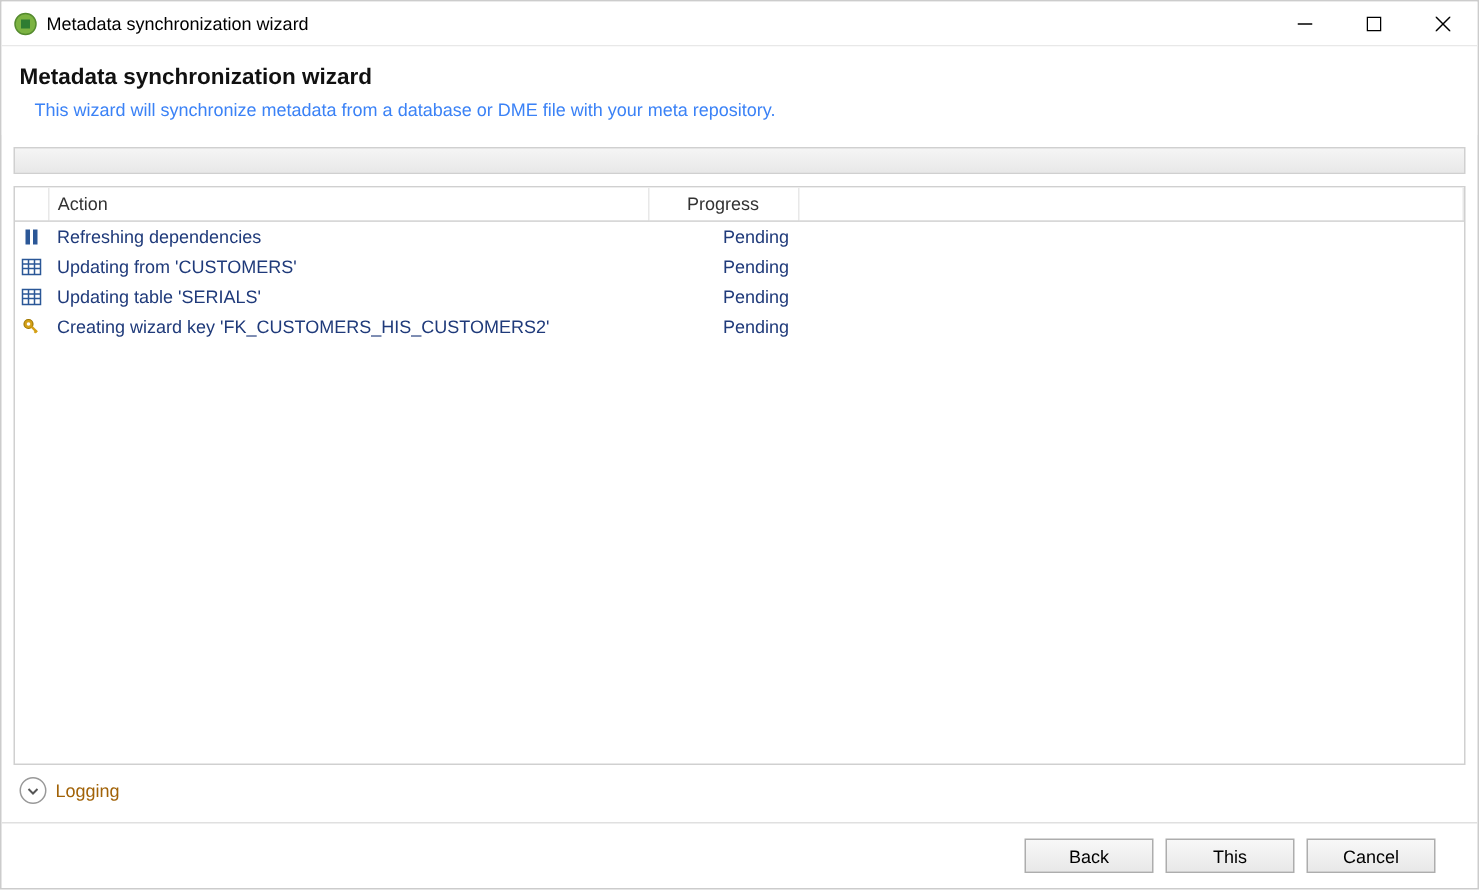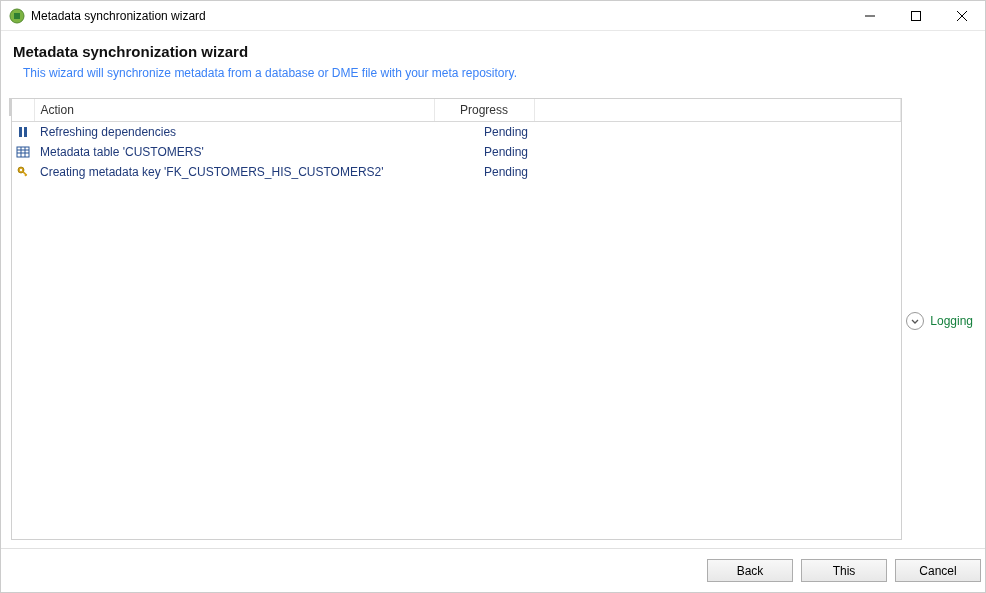--- a/index.html
+++ b/index.html
@@ -67,20 +67,21 @@
       font-size: 12px;
       color: #3b82f6;
       padding-left: 10px;
     }
     
     
     .content-area {
       flex: 1;
       padding: 8px;
       display: flex;
+      flex-direction: column;
       min-height: 0;
     }
     
     
     .progress-bar-placeholder {
       height: 18px;
       background: linear-gradient(to bottom, #f5f5f5, #e8e8e8);
       border: 1px solid #d0d0d0;
       margin-bottom: 8px;
     }
@@ -138,27 +139,27 @@
       border: 1px solid #999;
       border-radius: 50%;
       display: flex;
       align-items: center;
       justify-content: center;
       margin-right: 6px;
       cursor: pointer;
     }
     .logging-label {
       font-size: 12px;
-      color: #15803d;
+      color: #a16207;
     }
     
     
     .footer {
       border-top: 1px solid #e0e0e0;
-      padding: 10px 4px;
+      padding: 10px 28px;
       display: flex;
       justify-content: flex-end;
       gap: 8px;
     }
     .btn {
       min-width: 86px;
       height: 23px;
       border: 1px solid #adadad;
       background: linear-gradient(to bottom, #f8f8f8, #e8e8e8);
       font-size: 12px;
@@ -230,34 +231,48 @@
           <tr>
             <td class="icon-cell">
               <svg width="14" height="14" viewBox="0 0 14 14">
                 <rect x="1" y="2" width="12" height="10" fill="none" stroke="#2b5797" stroke-width="1"></rect>
                 <line x1="1" y1="5" x2="13" y2="5" stroke="#2b5797" stroke-width="1"></line>
                 <line x1="1" y1="8" x2="13" y2="8" stroke="#2b5797" stroke-width="1"></line>
                 <line x1="5" y1="2" x2="5" y2="12" stroke="#2b5797" stroke-width="1"></line>
                 <line x1="9" y1="2" x2="9" y2="12" stroke="#2b5797" stroke-width="1"></line>
               </svg>
             </td>
-            <td class="col-action">Metadata table 'CUSTOMERS'</td>
+            <td class="col-action">Updating from 'CUSTOMERS'</td>
+            <td class="col-progress">Pending</td>
+            <td class="col-rest"></td>
+          </tr>
+          <tr>
+            <td class="icon-cell">
+              <svg width="14" height="14" viewBox="0 0 14 14">
+                <rect x="1" y="2" width="12" height="10" fill="none" stroke="#2b5797" stroke-width="1"></rect>
+                <line x1="1" y1="5" x2="13" y2="5" stroke="#2b5797" stroke-width="1"></line>
+                <line x1="1" y1="8" x2="13" y2="8" stroke="#2b5797" stroke-width="1"></line>
+                <line x1="5" y1="2" x2="5" y2="12" stroke="#2b5797" stroke-width="1"></line>
+                <line x1="9" y1="2" x2="9" y2="12" stroke="#2b5797" stroke-width="1"></line>
+              </svg>
+            </td>
+            <td class="col-action">Updating table 'SERIALS'</td>
             <td class="col-progress">Pending</td>
             <td class="col-rest"></td>
           </tr>
           <tr>
             <td class="icon-cell">
               <svg width="14" height="14" viewBox="0 0 14 14">
                 <circle cx="5" cy="5" r="3" fill="#d4a017" stroke="#a07800" stroke-width="0.8"></circle>
                 <circle cx="5" cy="5" r="1.2" fill="#fff"></circle>
                 <rect x="7" y="6" width="5" height="1.6" fill="#d4a017" transform="rotate(45 7 7)"></rect>
                 <rect x="9" y="9" width="1.5" height="2" fill="#d4a017" transform="rotate(45 9.5 10)"></rect>
               </svg>
             </td>
-            <td class="col-action">Creating metadata key 'FK_CUSTOMERS_HIS_CUSTOMERS2'</td>
+            <td class="col-action">Creating wizard key 'FK_CUSTOMERS_HIS_CUSTOMERS2'</td>
             <td class="col-progress">Pending</td>
             <td class="col-rest"></td>
           </tr>
         </tbody>
     </table>
   </div>
 
   <div class="logging-row">
     <span class="expand-icon">
       <svg width="10" height="10" viewBox="0 0 10 10">

